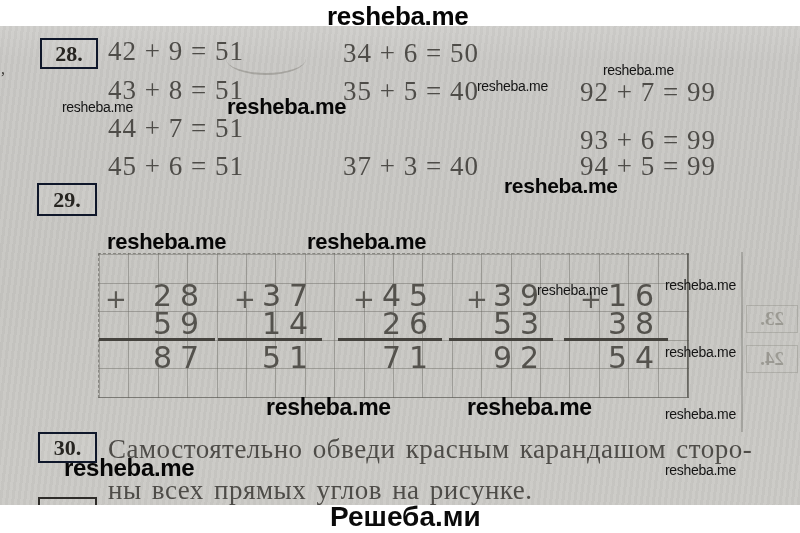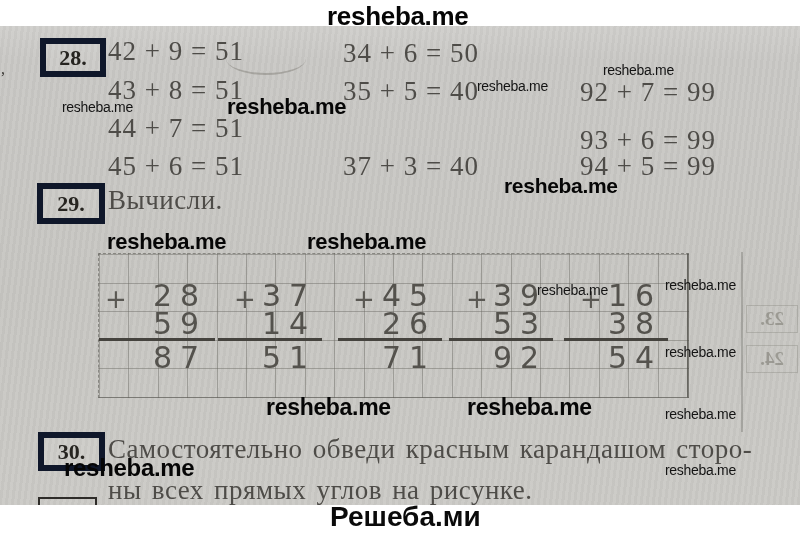--- a/index.html
+++ b/index.html
@@ -4,21 +4,21 @@
 <style>
   html,body{margin:0;padding:0;background:#ffffff;}
   #page{position:relative;width:800px;height:533px;overflow:hidden;background:#ffffff;
         font-family:"Liberation Serif","DejaVu Serif",serif;}
   
   .scan{position:absolute;left:0;top:26px;width:800px;height:480px;
         background:linear-gradient(180deg,#d0cfcc 0%,#c9c8c5 7%,#c7c6c2 55%,#cbcac6 100%);}
   .scan::after{content:"";position:absolute;inset:0;
         background:repeating-linear-gradient(97deg,rgba(255,255,255,.035) 0 3px,rgba(0,0,0,.022) 3px 6px);}
   
-  .badge{position:absolute;border:6px solid #0f172a;background:rgba(255,255,255,.06);
+  .badge{position:absolute;border:2px solid #0f172a;background:rgba(255,255,255,.06);
          color:#262420;font-weight:bold;font-size:22px;text-align:center;
          font-family:"Liberation Serif",serif;}
   
   .eq{position:absolute;font-size:27px;color:#4e4c48;letter-spacing:1px;white-space:pre;line-height:27px;}
   .booktext{position:absolute;font-size:27px;color:#4e4c48;letter-spacing:.5px;word-spacing:3px;white-space:pre;line-height:28px;}
   
   .grid{position:absolute;left:98px;top:253px;width:588px;height:143px;
         border-top:1px dashed rgba(85,84,78,.55);
         border-left:1px dashed rgba(85,84,78,.55);
         border-right:2px solid rgba(70,69,63,.6);
@@ -75,21 +75,20 @@
 
   <span class="eq" style="left:343px;top:40px;">34 + 6 = 50</span>
   <span class="eq" style="left:343px;top:78px;">35 + 5 = 40</span>
   <span class="eq" style="left:343px;top:153px;">37 + 3 = 40</span>
 
   <span class="eq" style="left:580px;top:79px;">92 + 7 = 99</span>
   <span class="eq" style="left:580px;top:116px;margin-top:11px;">93 + 6 = 99</span>
   <span class="eq" style="left:580px;top:153px;">94 + 5 = 99</span>
 
   <div class="badge" style="left:37px;top:183px;width:56px;height:29px;line-height:29px;">29.</div>
-  <span class="booktext" style="left:108px;top:186px;">Вычисли.</span>
 
   <div class="grid"></div>
 
   <div class="prob" style="left:117px;">
     <span class="plus" style="left:-12px;">+</span>
     <span class="c1 rt">2</span>
     <span class="c2 rt">8</span>
     <span class="c1 rb">5</span>
     <span class="c2 rb">9</span>
     <div class="sline" style="left:-18px;width:116px;"></div>

